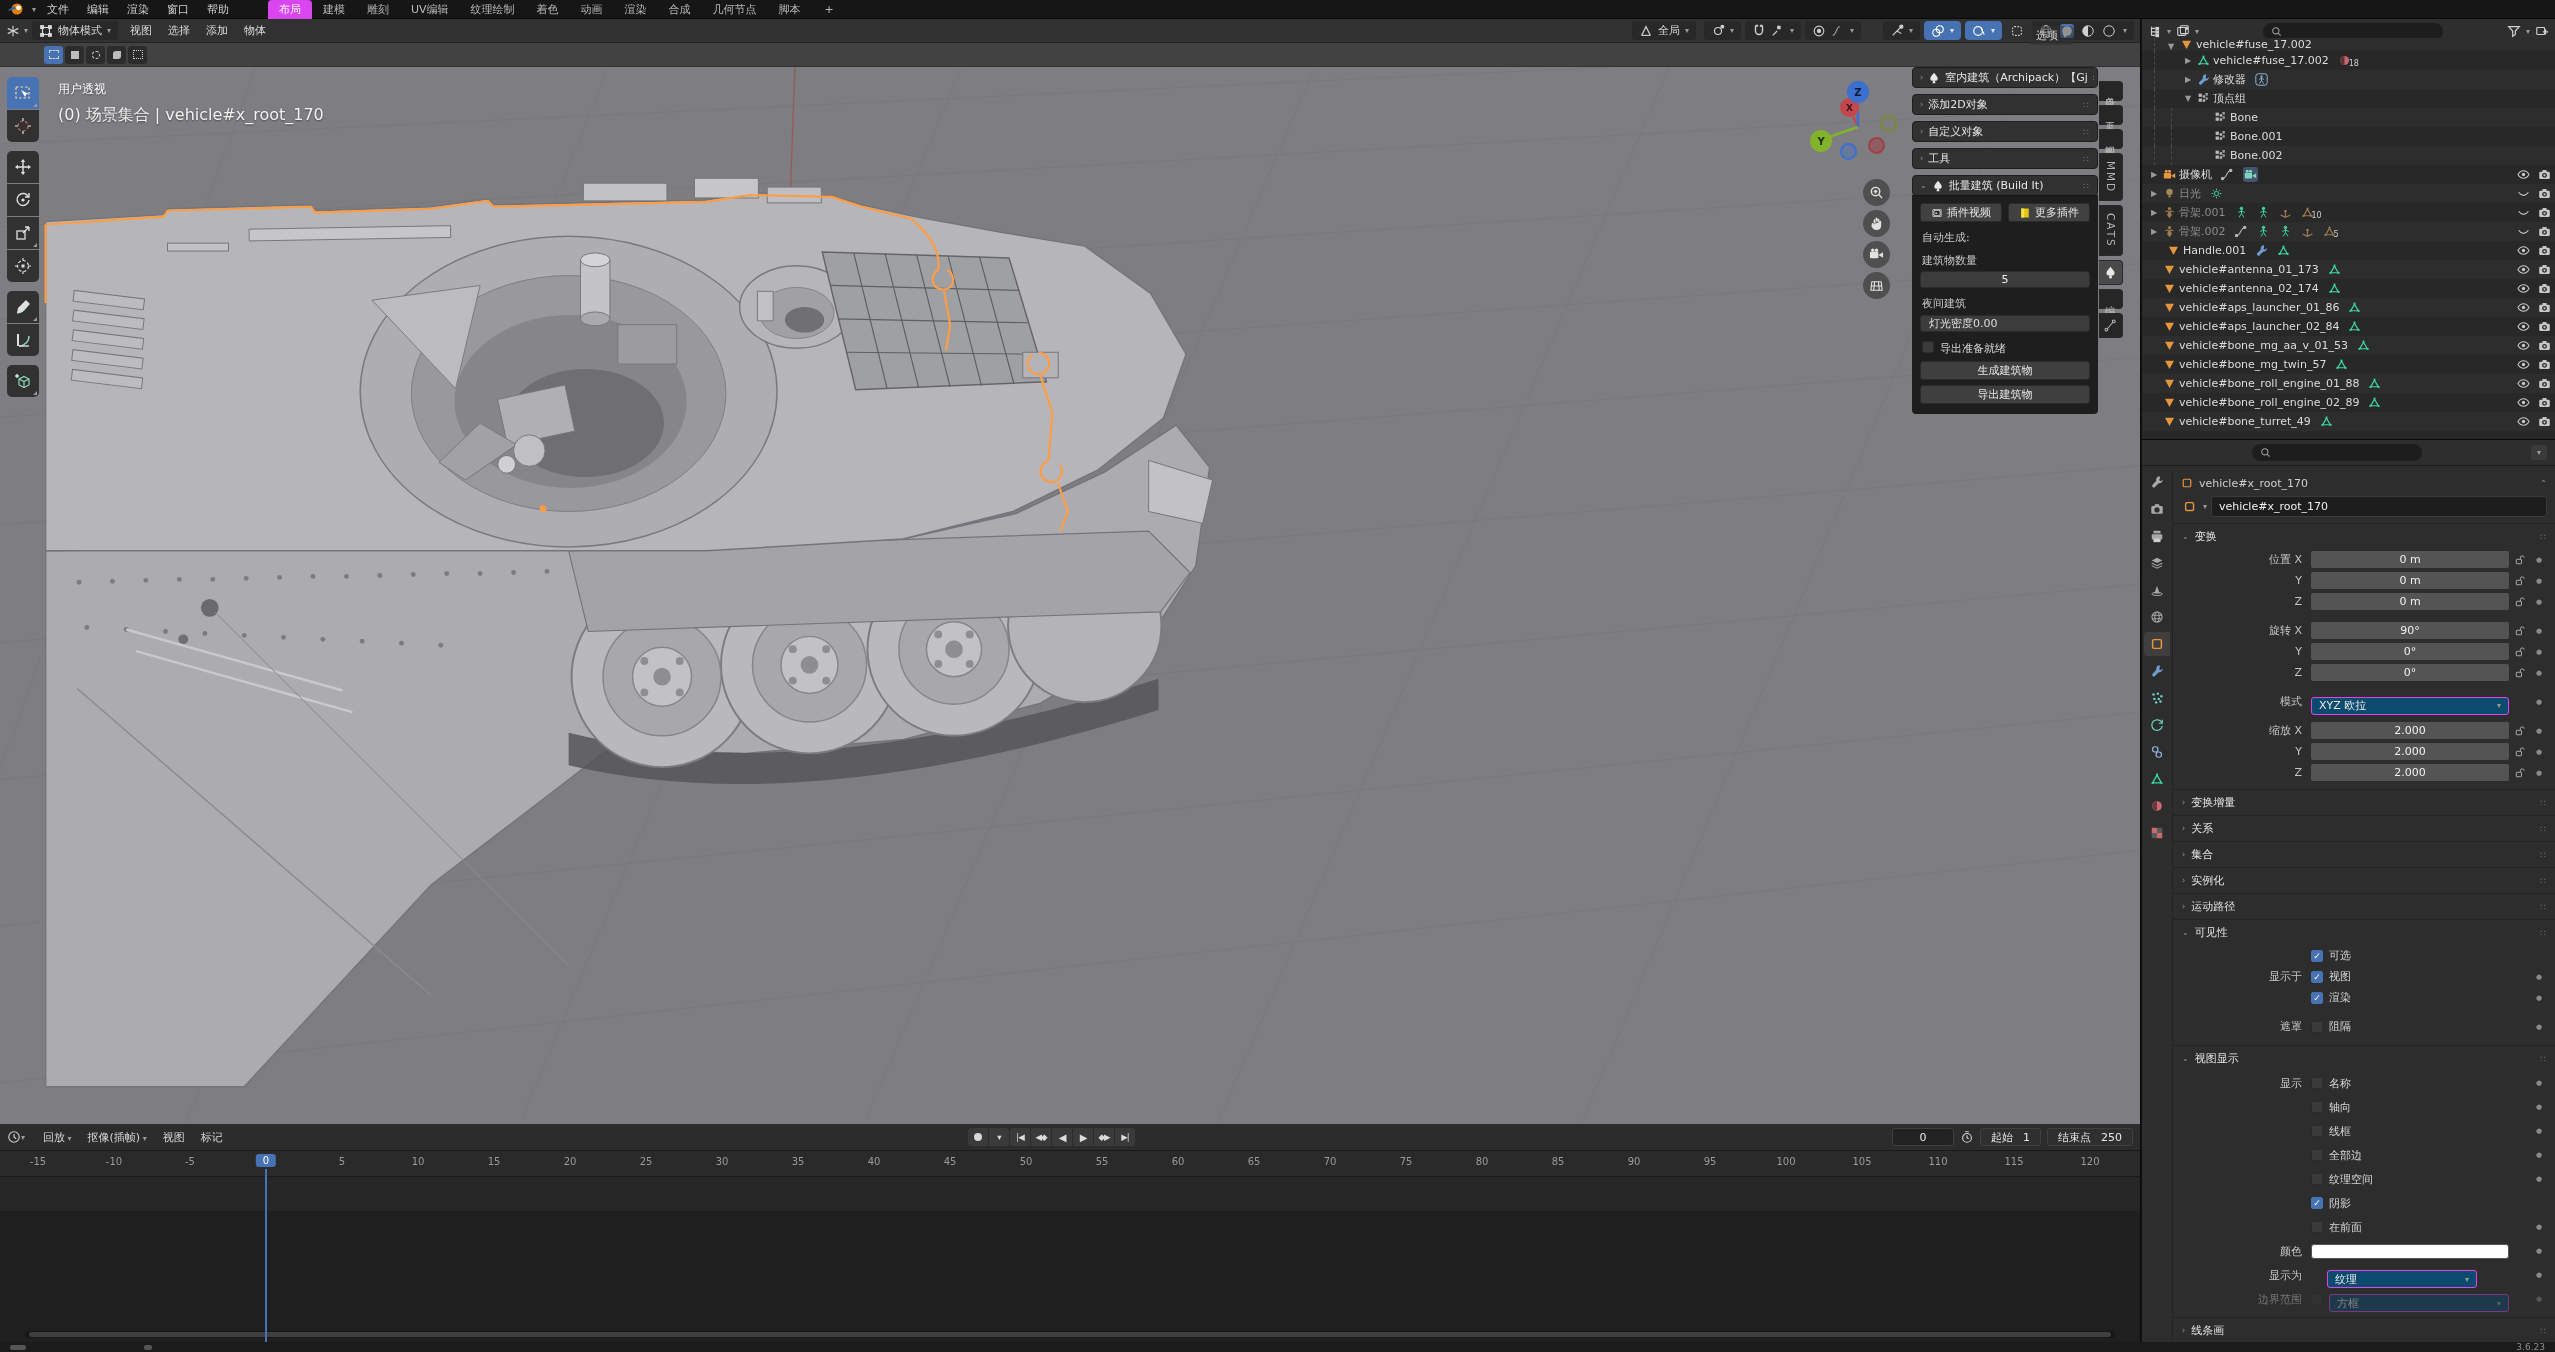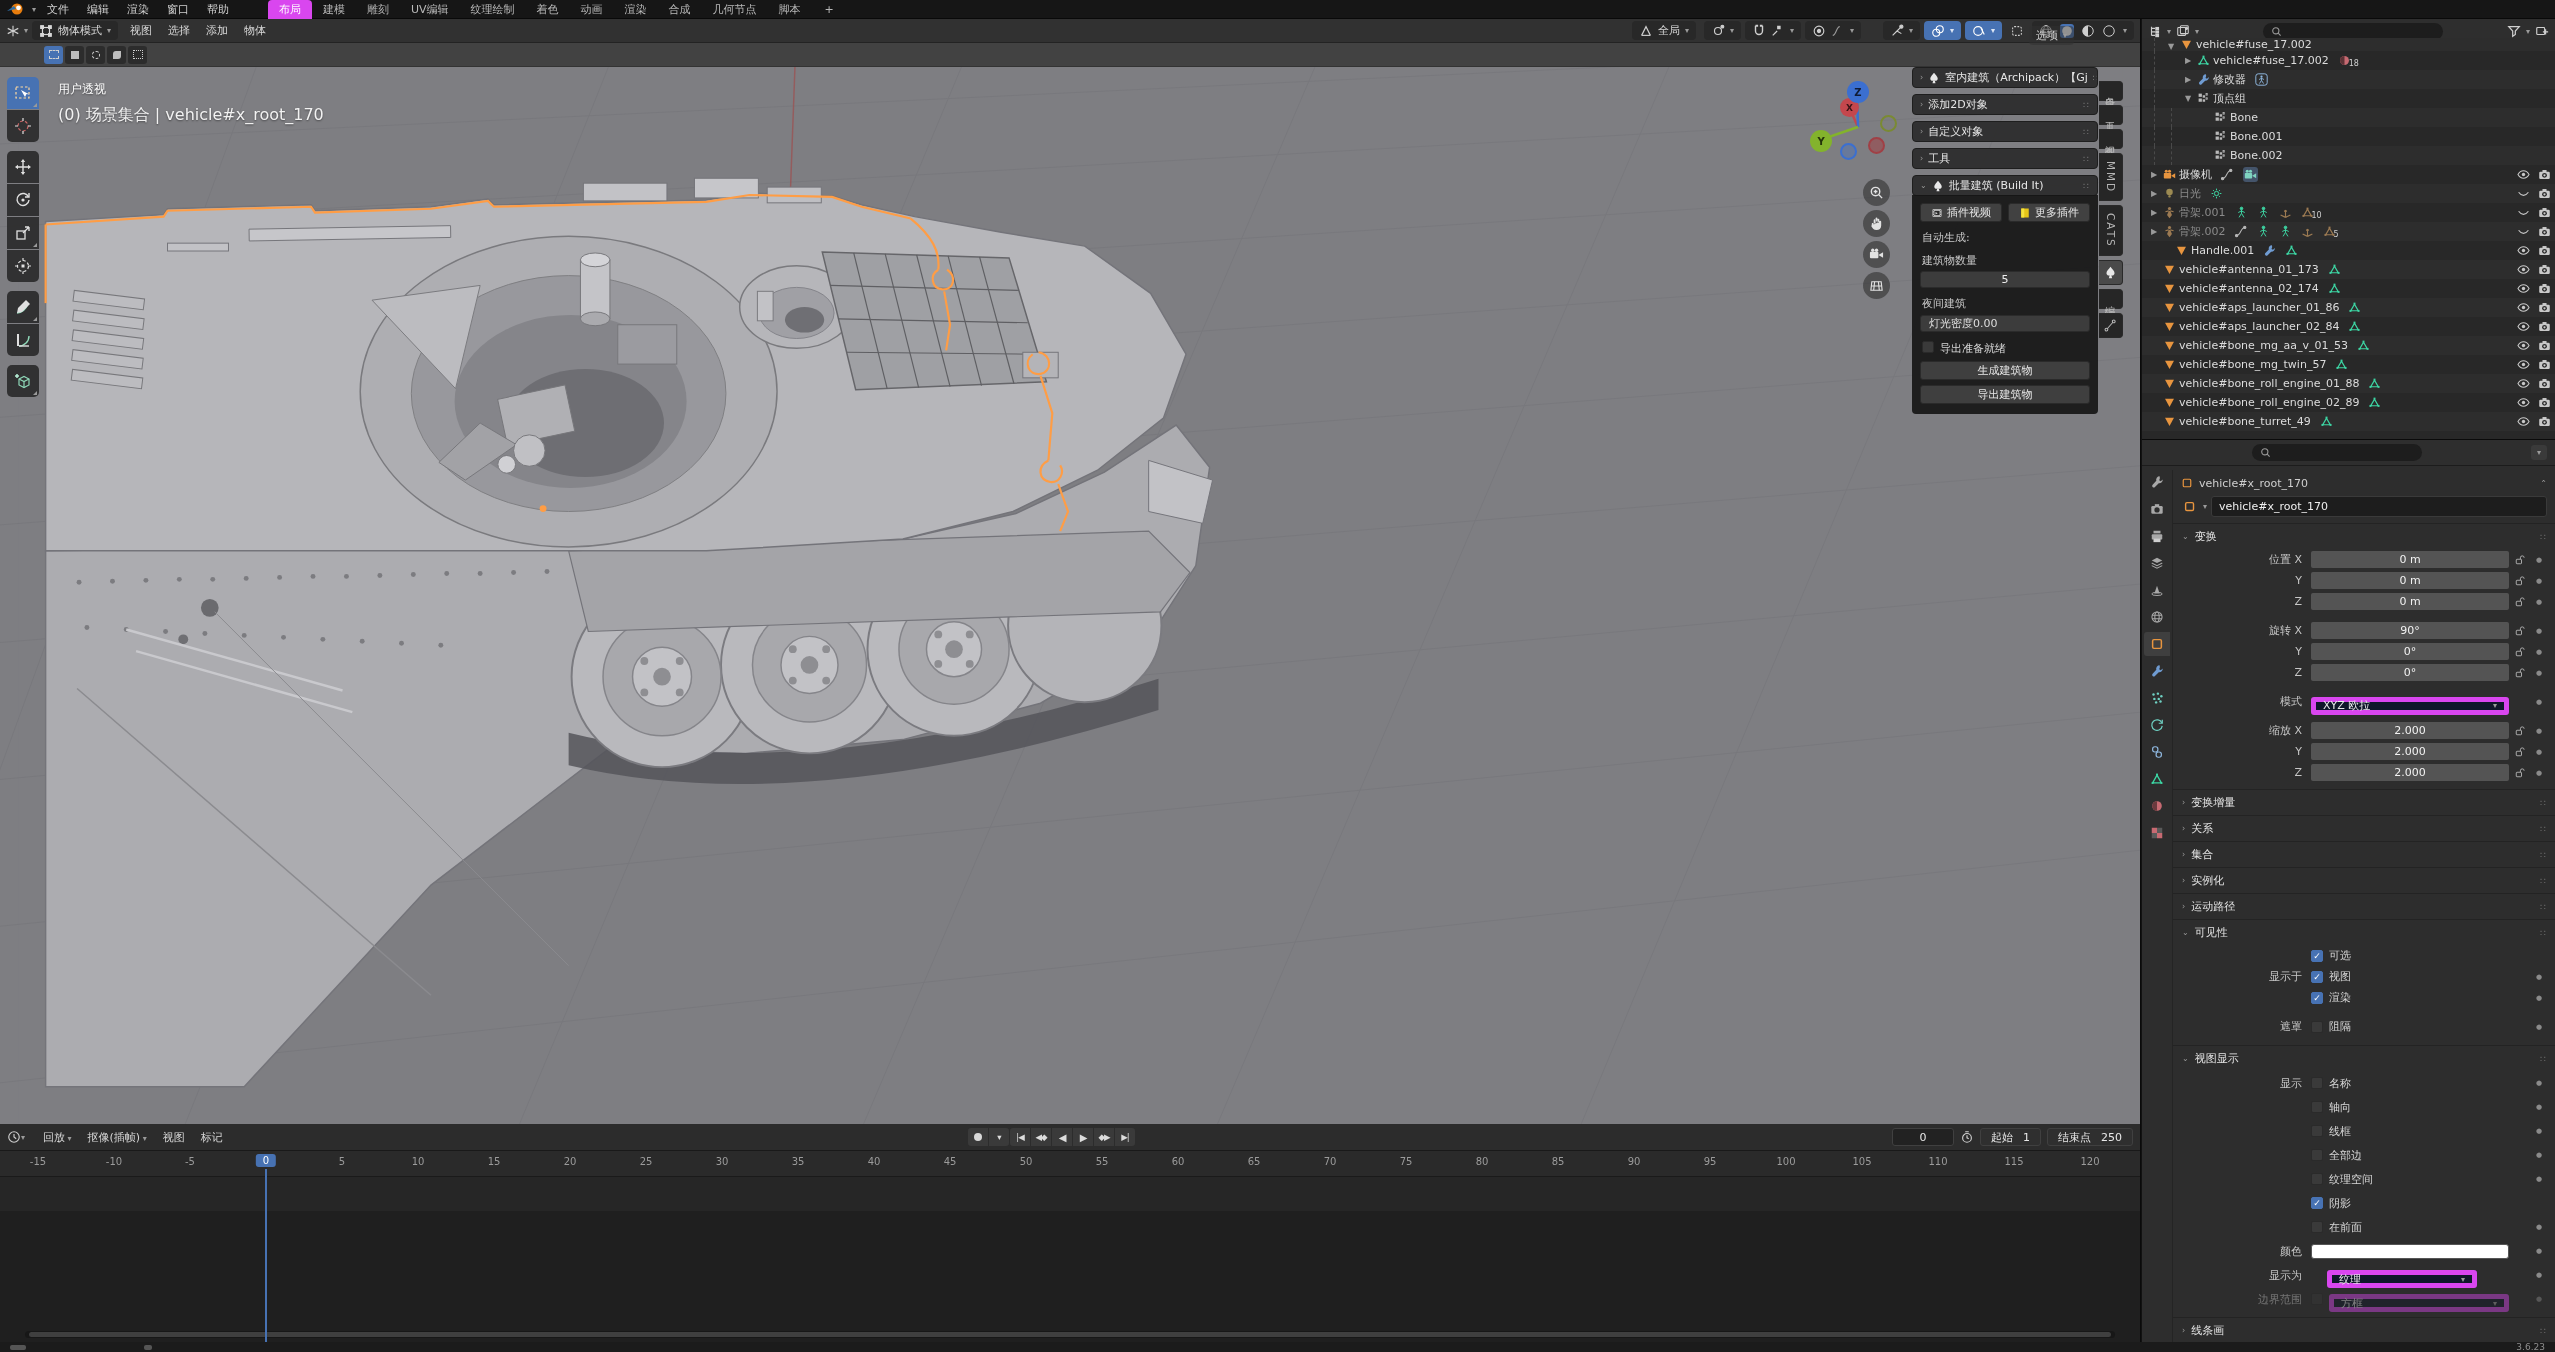--- a/index.html
+++ b/index.html
@@ -95,21 +95,21 @@
   #pr-body { position:absolute; left:30px; top:30px; width:383px; bottom:0; background:#2d2d2d; border-left:1px solid #242424; padding:2px 0 0 0;}
   .pr-crumb { height:22px; display:flex; align-items:center; gap:6px; padding:0 8px; color:#cfcfcf;}
   .pr-name { margin:2px 8px 6px 8px; height:21px; display:flex; align-items:center; gap:4px;}
   .pr-name .field { flex:1; background:#1d1d1d; border:1px solid #3a3a3a; border-radius:3px; height:21px; display:flex; align-items:center; padding:0 7px; color:#efefef;}
   .sect { border-top:1px solid #232323; }
   .sect-h { height:25px; display:flex; align-items:center; gap:6px; padding:0 9px; color:#e4e4e4; }
   .sect-h .drag { margin-left:auto; color:#6f6f6f; font-size:9px;}
   .prow { height:21px; display:flex; align-items:center; padding:0 8px; }
   .prow .plabel { width:130px; text-align:right; padding-right:9px; color:#c6c6c6; flex:none; white-space:nowrap;}
   .numf { flex:1; background:#545454; border-radius:2px; height:17px; display:flex; align-items:center; justify-content:center; color:#f2f2f2;}
-  .dropf { flex:1; background:#0f172a; border:5px solid #d946ef; border-radius:3px; height:18px; display:flex; align-items:center; padding:0 7px; color:#e9e9e9;margin-top:8px;}
+  .dropf { flex:1; background:#0c4a6e; border:1px solid #d946ef; border-radius:3px; height:18px; display:flex; align-items:center; padding:0 7px; color:#e9e9e9;margin-top:8px;}
   .dropf .chev { margin-left:auto; }
   .lockcol { width:22px; display:flex; justify-content:center; color:#b5b5b5; flex:none;}
   .dotcol { width:16px; display:flex; justify-content:center; color:#8a8a8a; font-size:7px; flex:none;}
   .chklabel { color:#d6d6d6; margin-left:6px; }
   .colorswatch { flex:1; height:15px; border-radius:3px; border:1px solid #555; }
   .disabled { opacity:.45; }
 
   
   #timeline { left:0; top:1124px; width:2141px; height:218px; background:#1f1f1f; border-right:1px solid #0a0a0a;}
   #tl-header { height:27px; background:#2c2c2c; border-bottom:1px solid #191919; display:flex; align-items:center; padding:0 7px; position:relative;}
@@ -1029,21 +1029,21 @@
           <span class="i" style="width: 13px; height: 13px;">
             <svg viewBox="0 0 16 16">
               <rect x="1.5" y="4.5" width="13" height="9" rx="1.5" fill="#c9c9c9"></rect>
               <rect x="5.5" y="2.5" width="5" height="2.5" fill="#c9c9c9"></rect>
               <circle cx="8" cy="9" r="3" fill="#2a2a2a"></circle>
               <circle cx="8" cy="9" r="1.4" fill="#c9c9c9"></circle>
             </svg>
           </span>
         </span>
       </div>
-      <div class="olrow" style="padding-left: 2px; margin-left: 16px;">
+      <div class="olrow" style="padding-left: 10px;">
         <span class="disc"></span>
         <span class="i" style="width: 13px; height: 13px;">
           <svg viewBox="0 0 16 16">
             <path d="M2.5 3.5h11L8 13.5z" fill="#e8953f"></path>
           </svg>
         </span>
         <span class="lbl">Handle.001</span>
         <span class="badge" style="margin-left: 6px;">
           <svg viewBox="0 0 16 16" style="width: 13px; height: 13px;">
             <path d="M11 1.5a4 4 0 0 0-3.8 5.2L3 11a1.9 1.9 0 1 0 2.7 2.7l4.3-4.2A4 4 0 0 0 14.5 5l-2.2 2-1.8-1 .8-2.3z" fill="#6f9bd1"></path>

